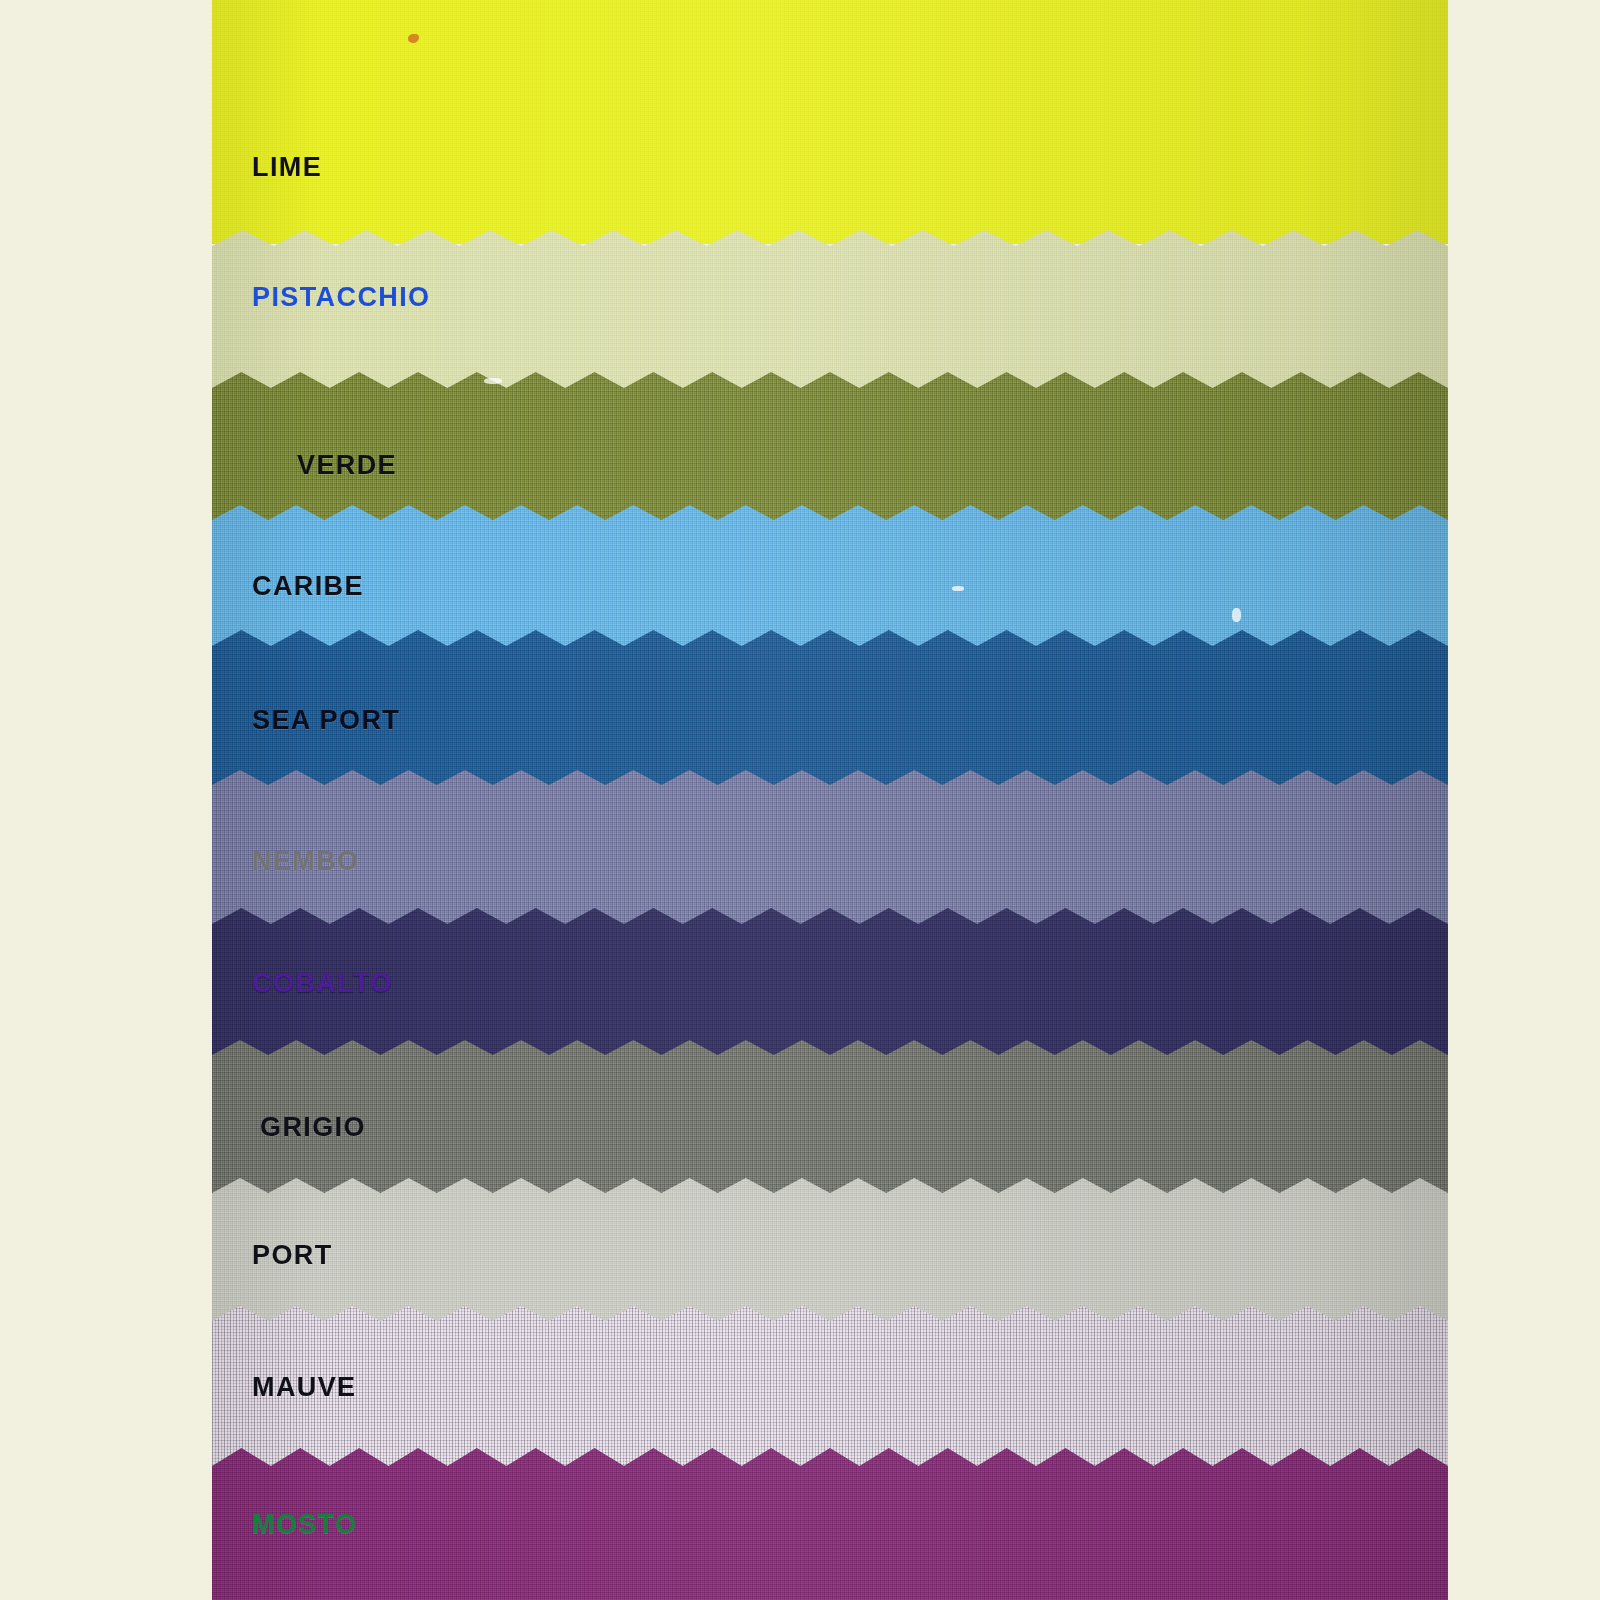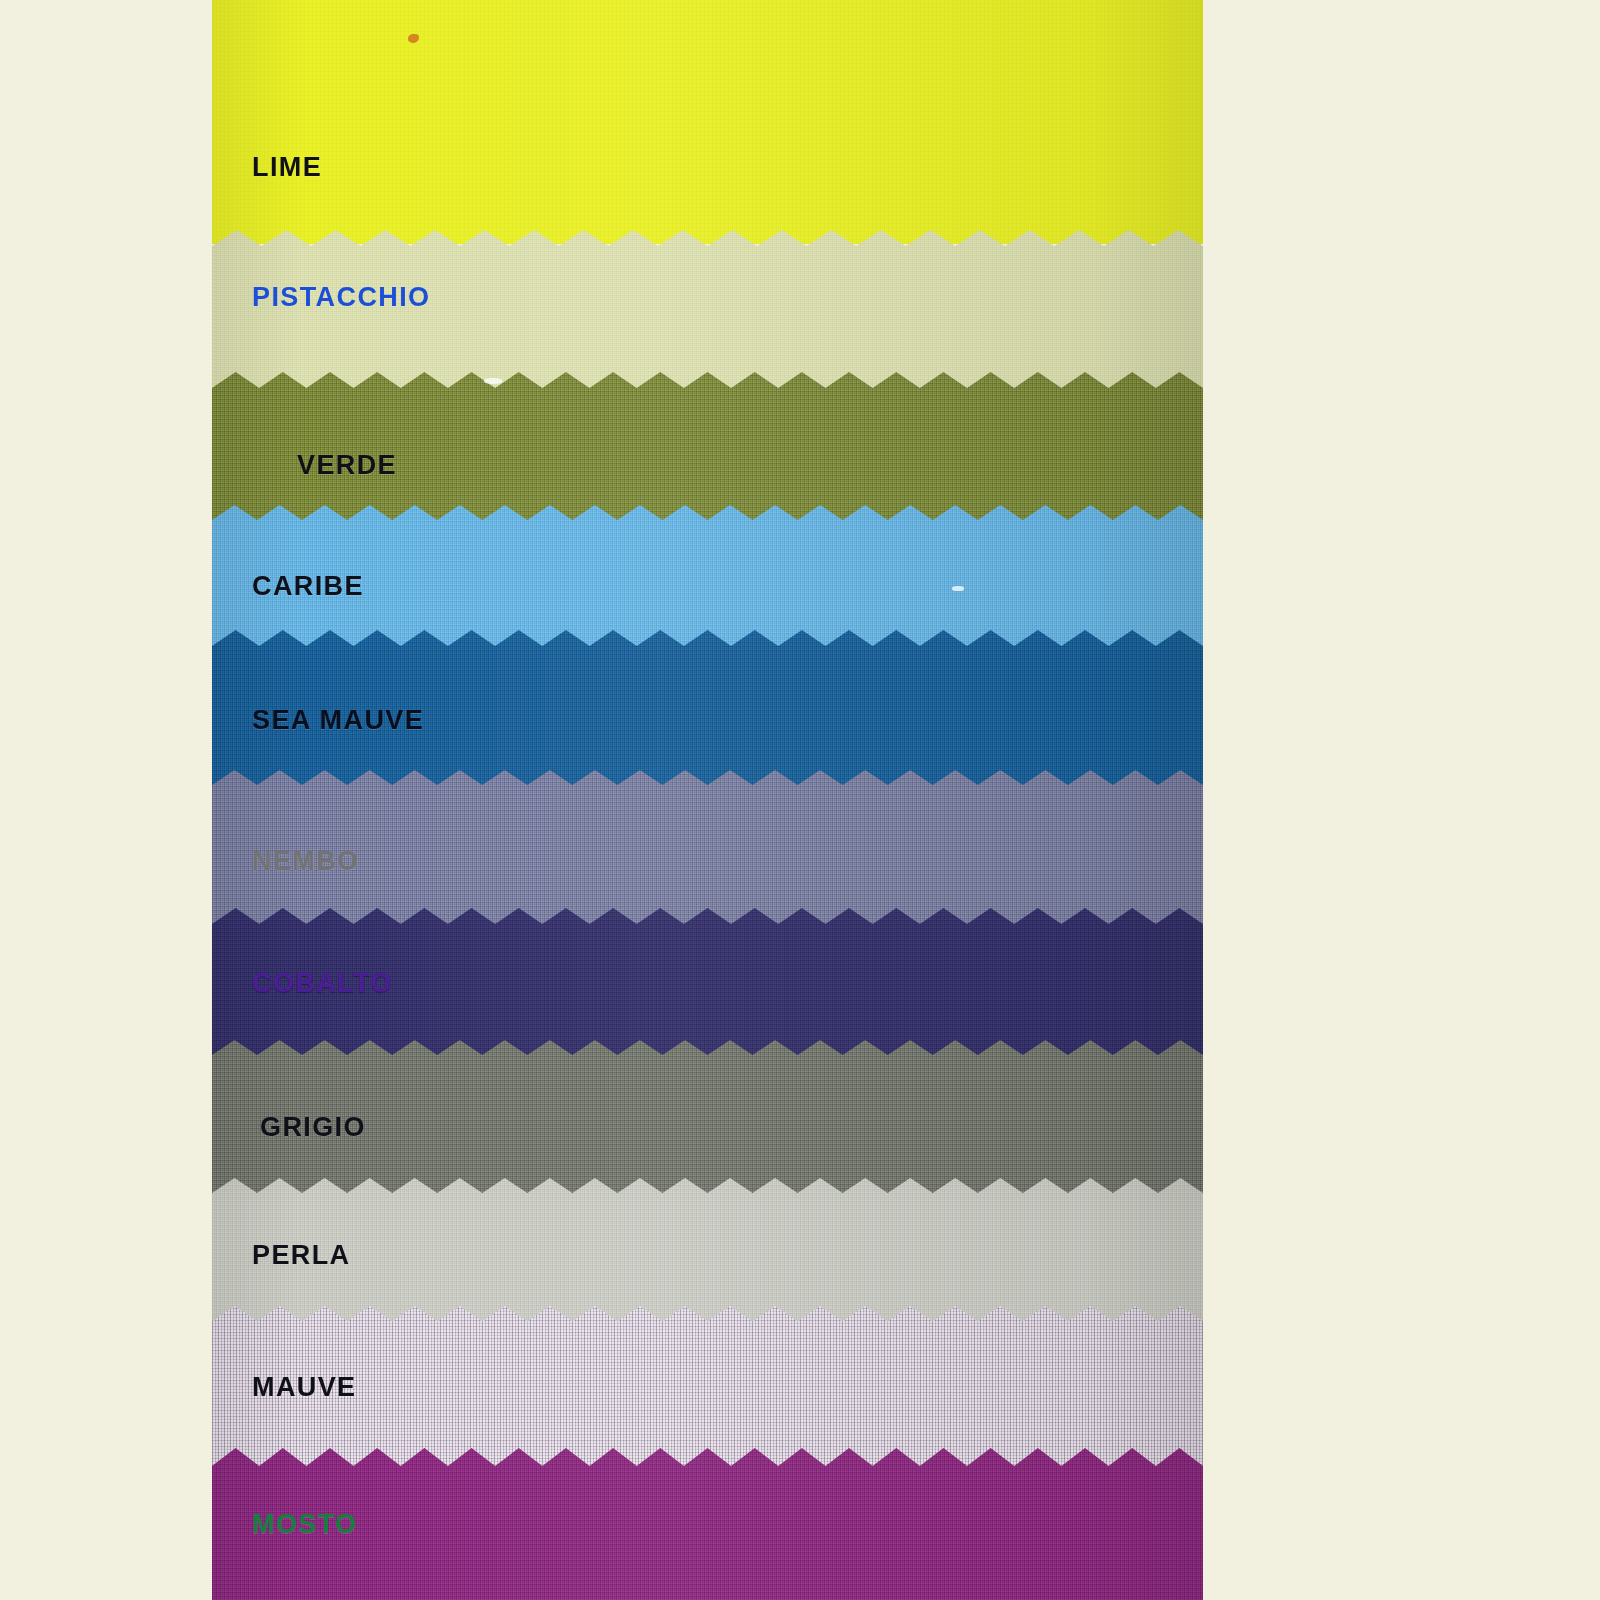--- a/index.html
+++ b/index.html
@@ -7,22 +7,23 @@
   body{
     width:1600px;height:1600px;
     background:#f2f0de;
     font-family:"Liberation Sans","DejaVu Sans",sans-serif;
     overflow:hidden;
     position:relative;
   }
   #card{
     position:absolute;
     left:212px; top:0px;
-    width:991px; height:1600px;
+    width:1216px; height:1600px;
     overflow:hidden;
+    padding-left:20px;
   }
   
   .swatch{
     position:absolute;
     left:0; width:100%;
     overflow:hidden;
   }
   .fabricfill{
     position:absolute; inset:0;
   }
@@ -152,24 +153,24 @@
       <div class="swatch" style="top: 1448px; height: 165px; z-index: 11; clip-path: polygon(0% 10.909%, 2.381% 0%, 4.762% 10.909%, 7.143% 0%, 9.524% 10.909%, 11.905% 0%, 14.286% 10.909%, 16.667% 0%, 19.048% 10.909%, 21.429% 0%, 23.81% 10.909%, 26.19% 0%, 28.571% 10.909%, 30.952% 0%, 33.333% 10.909%, 35.714% 0%, 38.095% 10.909%, 40.476% 0%, 42.857% 10.909%, 45.238% 0%, 47.619% 10.909%, 50% 0%, 52.381% 10.909%, 54.762% 0%, 57.143% 10.909%, 59.524% 0%, 61.905% 10.909%, 64.286% 0%, 66.667% 10.909%, 69.048% 0%, 71.429% 10.909%, 73.81% 0%, 76.19% 10.909%, 78.571% 0%, 80.952% 10.909%, 83.333% 0%, 85.714% 10.909%, 88.095% 0%, 90.476% 10.909%, 92.857% 0%, 95.238% 10.909%, 97.619% 0%, 100% 10.909%, 100% 100%, 0% 100%);">
         <div class="fabricfill" style="background: rgb(140, 42, 128);"></div>
         <div class="weave"></div>
         <div class="shade"></div>
       </div>
     </div>
 <div class="label" style="top: 152px; color: rgb(16, 16, 24); z-index: 10;">LIME</div>
     <div class="label" style="top: 282px; color: #1d4ed8; z-index: 20;">PISTACCHIO</div>
     <div class="label" style="top: 450px; color: rgb(16, 16, 24); z-index: 30; margin-left: 45px;">VERDE</div>
     <div class="label" style="top: 571px; color: rgb(16, 16, 24); z-index: 40;">CARIBE</div>
-    <div class="label" style="top: 705px; color: rgb(11, 14, 28); z-index: 50;">SEA MAUVE</div>
+    <div class="label" style="top: 705px; color: rgb(11, 14, 28); z-index: 50;">SEA PORT</div>
     <div class="label" style="top: 846px; color: #737373; z-index: 60;">NEMBO</div>
     <div class="label light" style="top: 968px; color: #4c1d95; z-index: 70;">COBALTO</div>
     <div class="label" style="top: 1112px; color: rgb(16, 16, 24); z-index: 80; left: 48px;">GRIGIO</div>
-    <div class="label" style="top: 1240px; color: rgb(16, 16, 24); z-index: 90;">PERLA</div>
+    <div class="label" style="top: 1240px; color: rgb(16, 16, 24); z-index: 90;">PORT</div>
     <div class="label" style="top: 1372px; color: rgb(16, 16, 24); z-index: 100;">MAUVE</div>
     <div class="label" style="top: 1509px; color: #15803d; z-index: 110;">MOSTO</div>
     <div class="speck" style="left: 196px; top: 34px; z-index: 200;"></div>
     <div class="lint" style="left: 740px; top: 586px; width: 12px; height: 5px; z-index: 200;"></div>
     <div class="lint" style="left: 1020px; top: 608px; width: 9px; height: 14px; z-index: 200;"></div>
     <div class="lint" style="left: 272px; top: 378px; width: 18px; height: 6px; z-index: 200;"></div>
   </div>
 
 </body></html>

